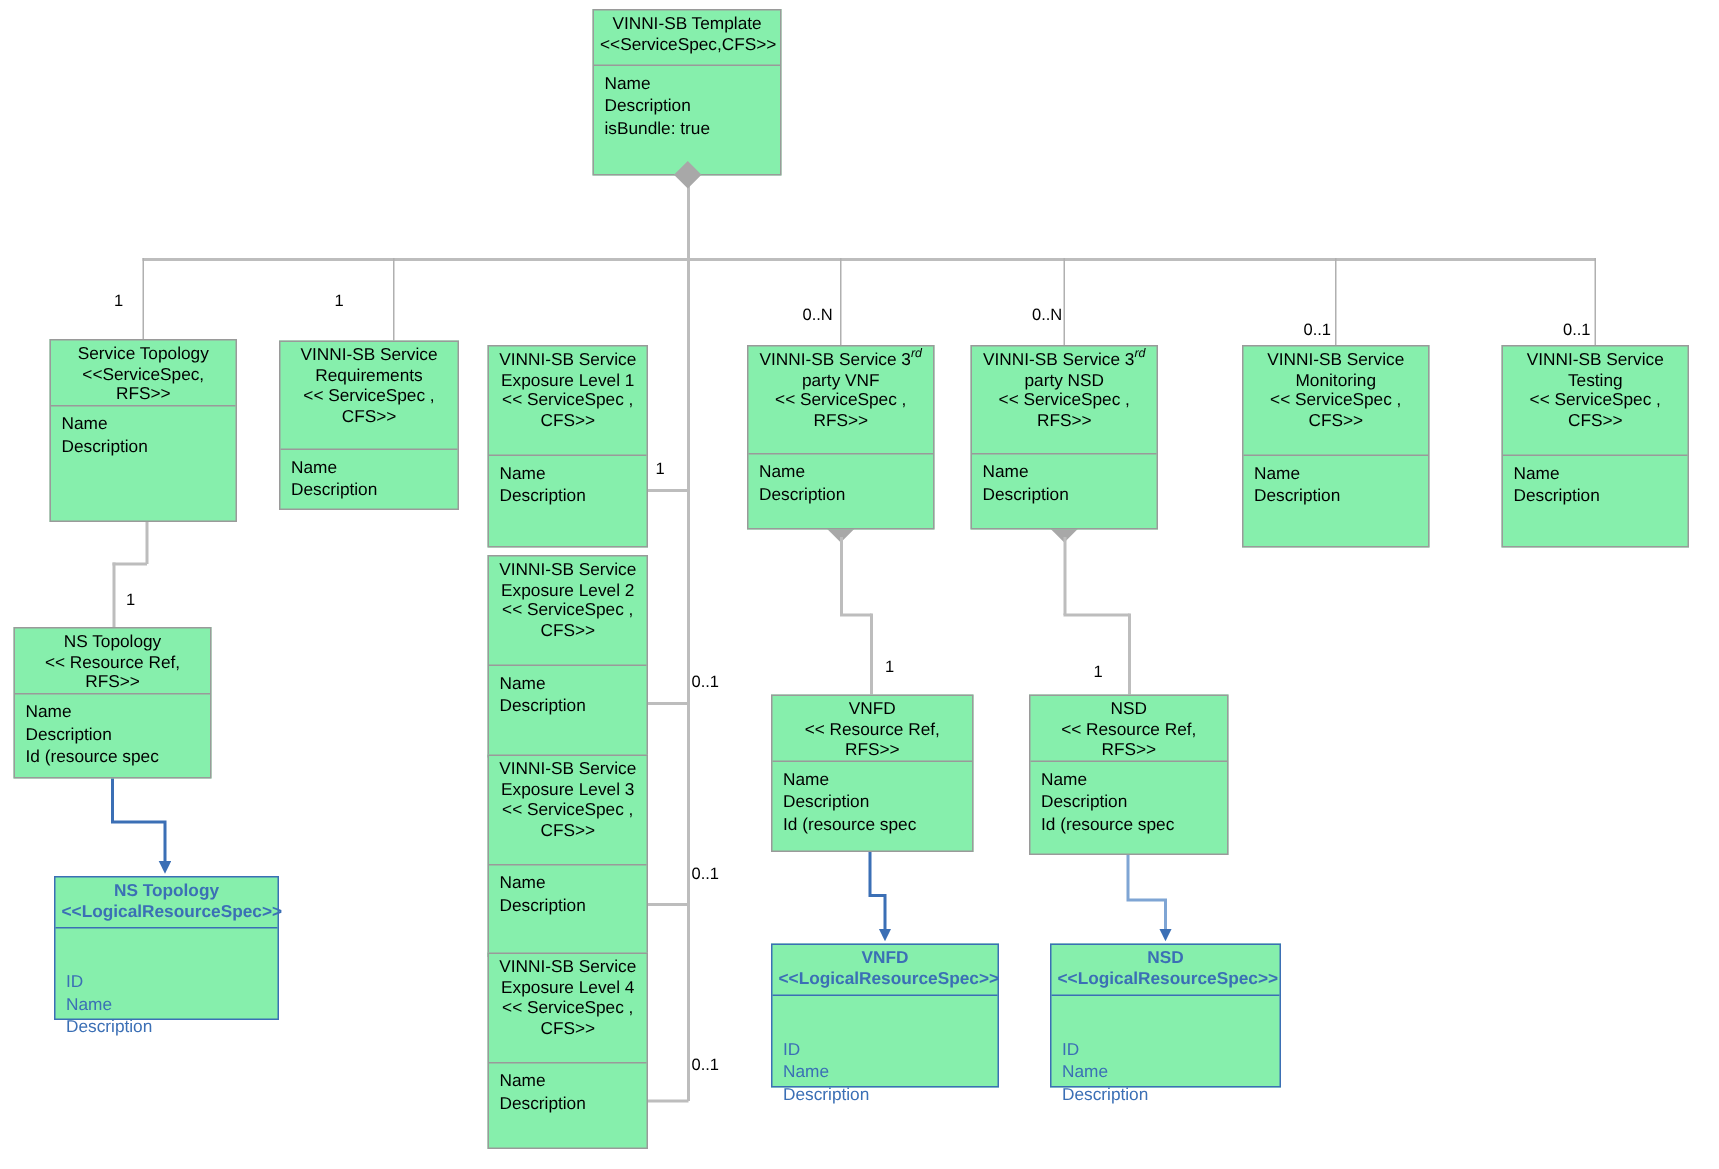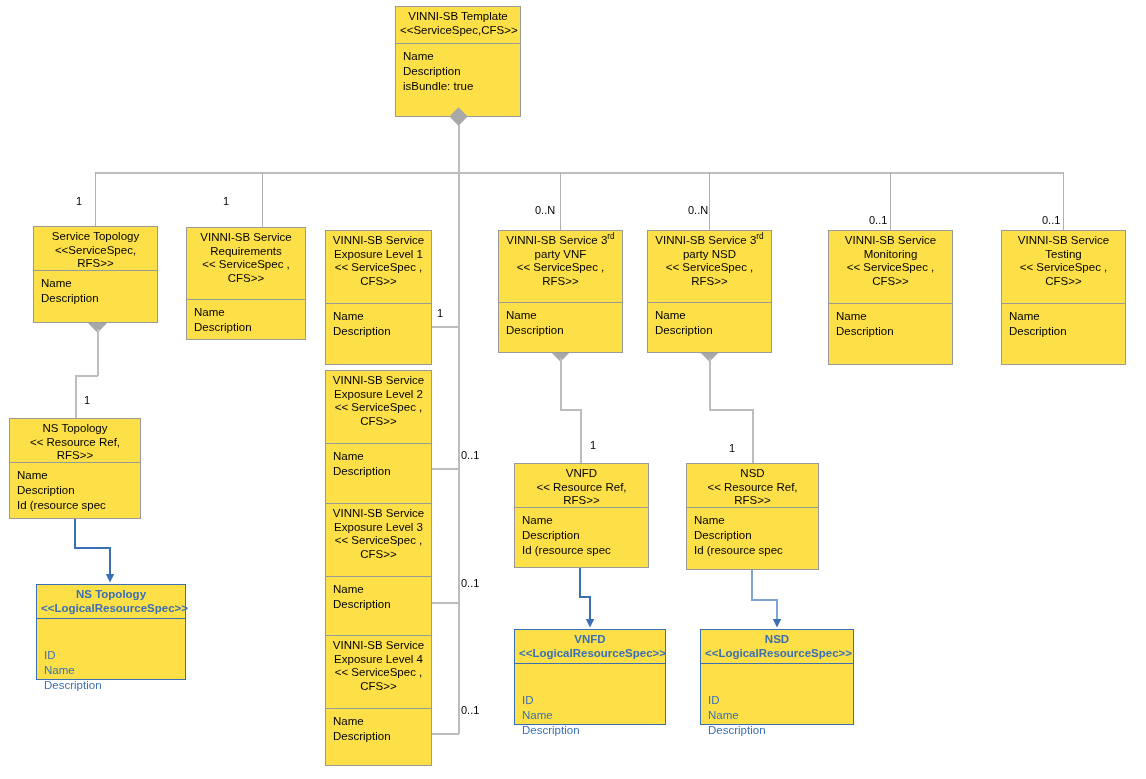--- a/index.html
+++ b/index.html
@@ -14,21 +14,21 @@
     width:1146px;
     height:779px;
     overflow:hidden;
     background:#ffffff;
   }
   
   .node{
     position:absolute;
     box-sizing:border-box;
     border:1px solid #9a9a9a;
-    background:#fde047;
+    background:#86efac;
     display:flex;
     flex-direction:column;
   }
   .node .hdr{
     box-sizing:border-box;
     border-bottom:1px solid #9a9a9a;
     text-align:center;
     padding:3px 4px 4px 4px;
     line-height:1.18;
     font-size:11.5px;
@@ -66,21 +66,21 @@
     position:absolute;
     font-size:11px;
     color:#000;
     line-height:1;
     white-space:nowrap;
   }
 
   
   .arrow-svg{ position:absolute; left:0; top:0; width:1146px; height:779px; pointer-events:none; }
 
-  sup{ font-size:0.72em; vertical-align:super; line-height:0; }
+  sup{ font-size:0.72em; vertical-align:super; line-height:0;font-style:italic; }
 </style>
 </head>
 <body>
 
 <div id="canvas">
 
   <div class="vline thick" style="left:458px;top:112px;height:61px;"></div>
 
   <div class="hline thick" style="left:95px;top:172px;width:969px;"></div>
 
@@ -141,21 +141,21 @@
   <div class="mult" style="left:729px;top:443px;">1</div>
 
   <div class="node" style="left:395px;top:6px;width:126px;height:111px;">
     <div class="hdr" style="height:37px;">VINNI-SB Template
 &lt;&lt;ServiceSpec,CFS&gt;&gt;</div>
     <div class="body">Name
 Description
 isBundle: true</div>
   </div>
 
-  <div class="node" style="left:33px;top:226px;width:125px;height:97px;">
+  <div class="node" style="left:33px;top:226px;width:125px;height:122px;">
     <div class="hdr" style="height:44px;">Service Topology
 &lt;&lt;ServiceSpec,
 RFS&gt;&gt;</div>
     <div class="body">Name
 Description</div>
   </div>
 
   <div class="node" style="left:186px;top:227px;width:120px;height:113px;">
     <div class="hdr" style="height:72px;">VINNI-SB Service
 Requirements

